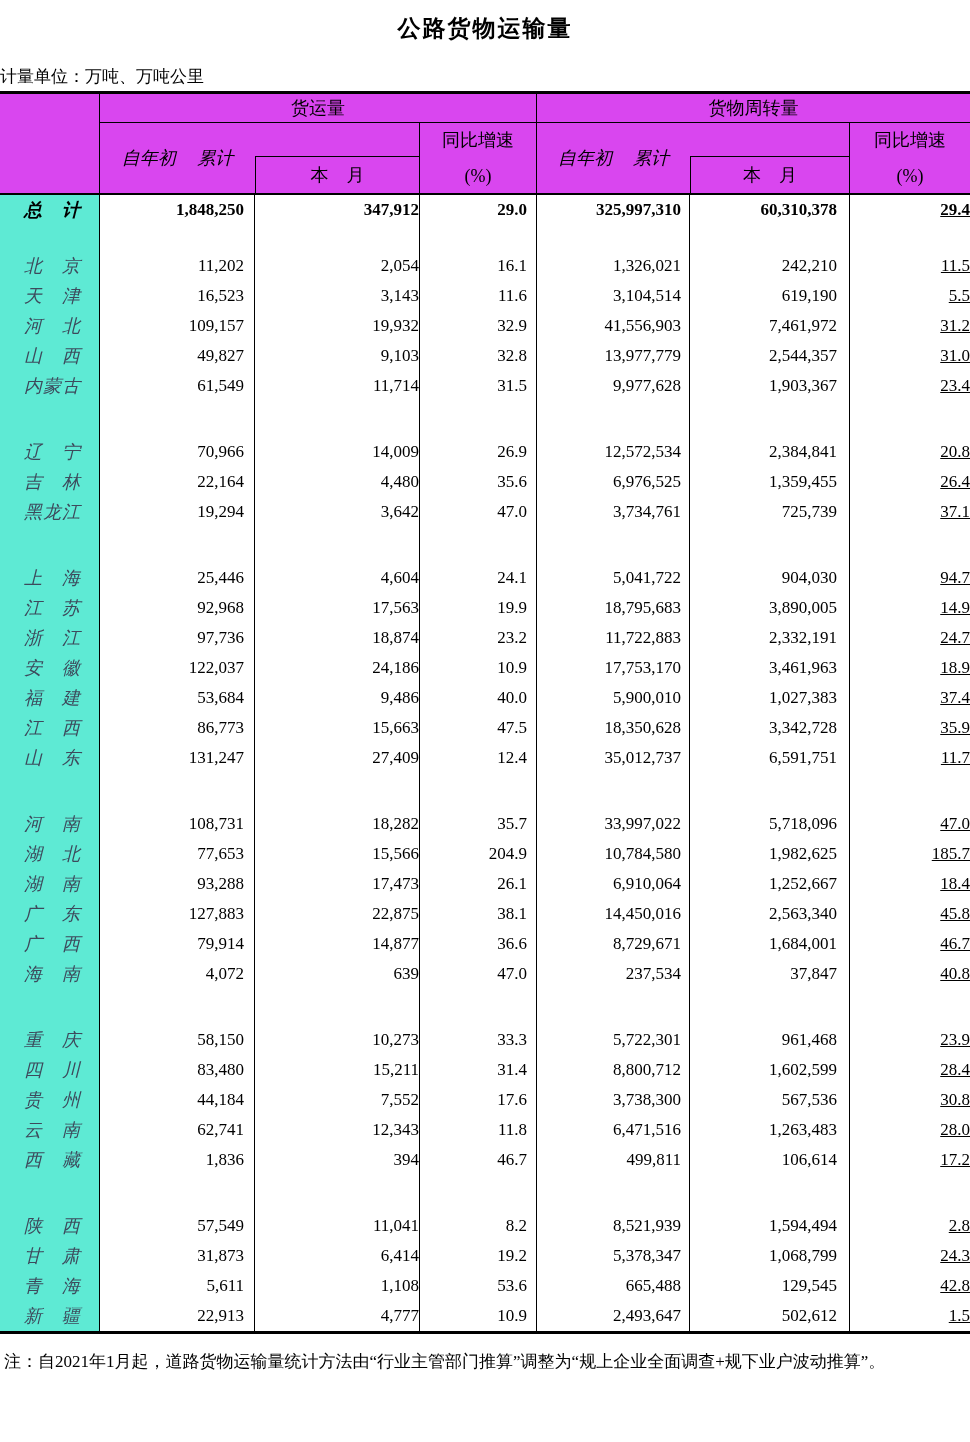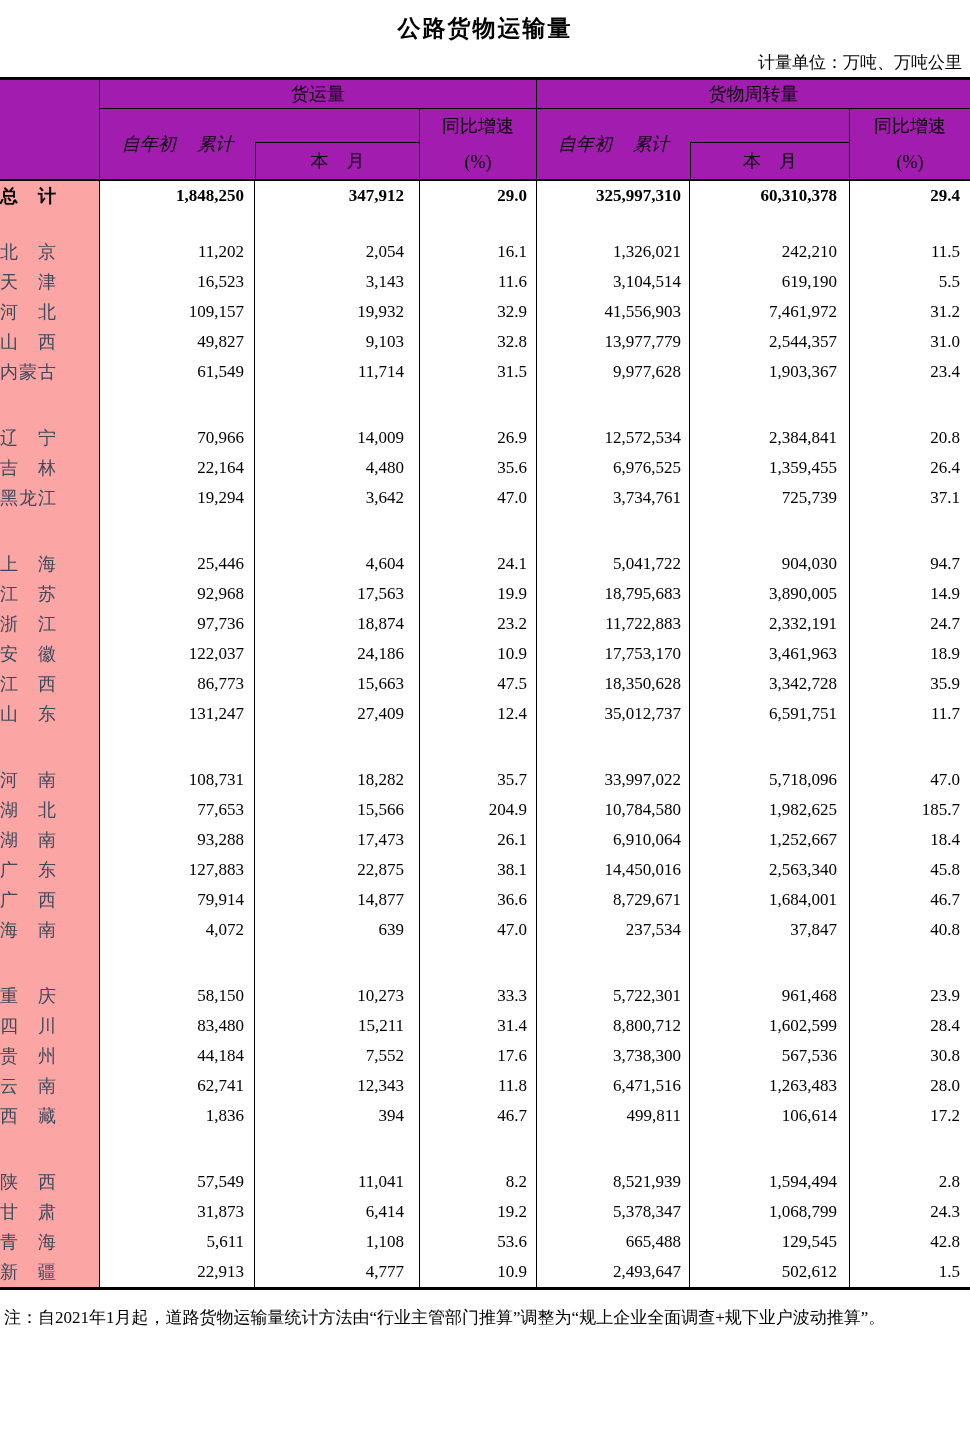--- a/index.html
+++ b/index.html
@@ -14,42 +14,41 @@
   .doc-title{
     margin-top:10px;
     text-align:center;
     font-family:"Liberation Sans","DejaVu Sans",sans-serif;
     font-size:23px;
     font-weight:bold;
     letter-spacing:2px;
     line-height:36px;
   }
   .unit-note{
-    text-align:right;
     font-size:17px;
     line-height:24px;
     padding-right:8px;
-    margin-top:5px;
+    margin-top:19px;
   }
 
   .tablewrap{
     border-top:3px solid #000;
     border-bottom:3px solid #000;
     margin-top:2px;
   }
   .thead, .trow{
     display:grid;
     grid-template-columns:100px 155px 165px 117px 153px 160px 120px;
   }
   *{box-sizing:border-box;}
 
   
   .thead{
     grid-template-rows:29px 70px;
-    background:#a21caf;
+    background:#d946ef;
     border-bottom:2px solid #000;
     font-size:18px;
   }
   .h-stub{grid-column:1;grid-row:1/3;border-right:1px solid #000;}
   .h-group{
     grid-row:1;
     display:flex;align-items:center;justify-content:center;
     border-bottom:1px solid #000;
   }
   .h-group.g1{grid-column:2/5;border-right:1px solid #000;}
@@ -82,29 +81,29 @@
   
   .trow{height:30px;align-items:stretch;font-size:17px;}
   .trow.gap{height:36px;}
   .trow.firstgap{height:26px;}
   .trow.bold .cell{font-weight:bold;}
   .cell{
     display:flex;align-items:center;justify-content:flex-end;
     overflow:hidden;white-space:nowrap;
   }
   .c0{
-    background:#fca5a5;border-right:1px solid #000;
-    justify-content:flex-start;padding-left:0;
+    background:#5eead4;border-right:1px solid #000;
+    justify-content:flex-start;padding-left:24px;font-style:italic;
   }
   .c1{border-right:1px solid #000;padding-right:10px;}
-  .c2{border-right:1px solid #000;padding-right:15px;}
+  .c2{border-right:1px solid #000;}
   .c3{border-right:1px solid #000;padding-right:9px;}
   .c4{border-right:1px solid #000;padding-right:8px;}
   .c5{border-right:1px solid #000;padding-right:12px;}
-  .c6{padding-right:10px;}
+  .c6{text-decoration:underline;}
 
   .prov{
     display:inline-block;width:56px;
     text-align:justify;text-align-last:justify;
     font-size:18px;color:#3d4a5c;line-height:30px;
   }
   .trow.bold .prov{color:#000;font-weight:bold;}
 
   
   .footnote{
@@ -329,20 +328,31 @@
           </div>
           <div class="cell c1">122,037</div>
           <div class="cell c2">24,186</div>
           <div class="cell c3">10.9</div>
           <div class="cell c4">17,753,170</div>
           <div class="cell c5">3,461,963</div>
           <div class="cell c6">18.9</div>
         </div>
         <div class="trow">
           <div class="cell c0">
+            <span class="prov">福建</span>
+          </div>
+          <div class="cell c1">53,684</div>
+          <div class="cell c2">9,486</div>
+          <div class="cell c3">40.0</div>
+          <div class="cell c4">5,900,010</div>
+          <div class="cell c5">1,027,383</div>
+          <div class="cell c6">37.4</div>
+        </div>
+        <div class="trow">
+          <div class="cell c0">
             <span class="prov">江西</span>
           </div>
           <div class="cell c1">86,773</div>
           <div class="cell c2">15,663</div>
           <div class="cell c3">47.5</div>
           <div class="cell c4">18,350,628</div>
           <div class="cell c5">3,342,728</div>
           <div class="cell c6">35.9</div>
         </div>
         <div class="trow">

